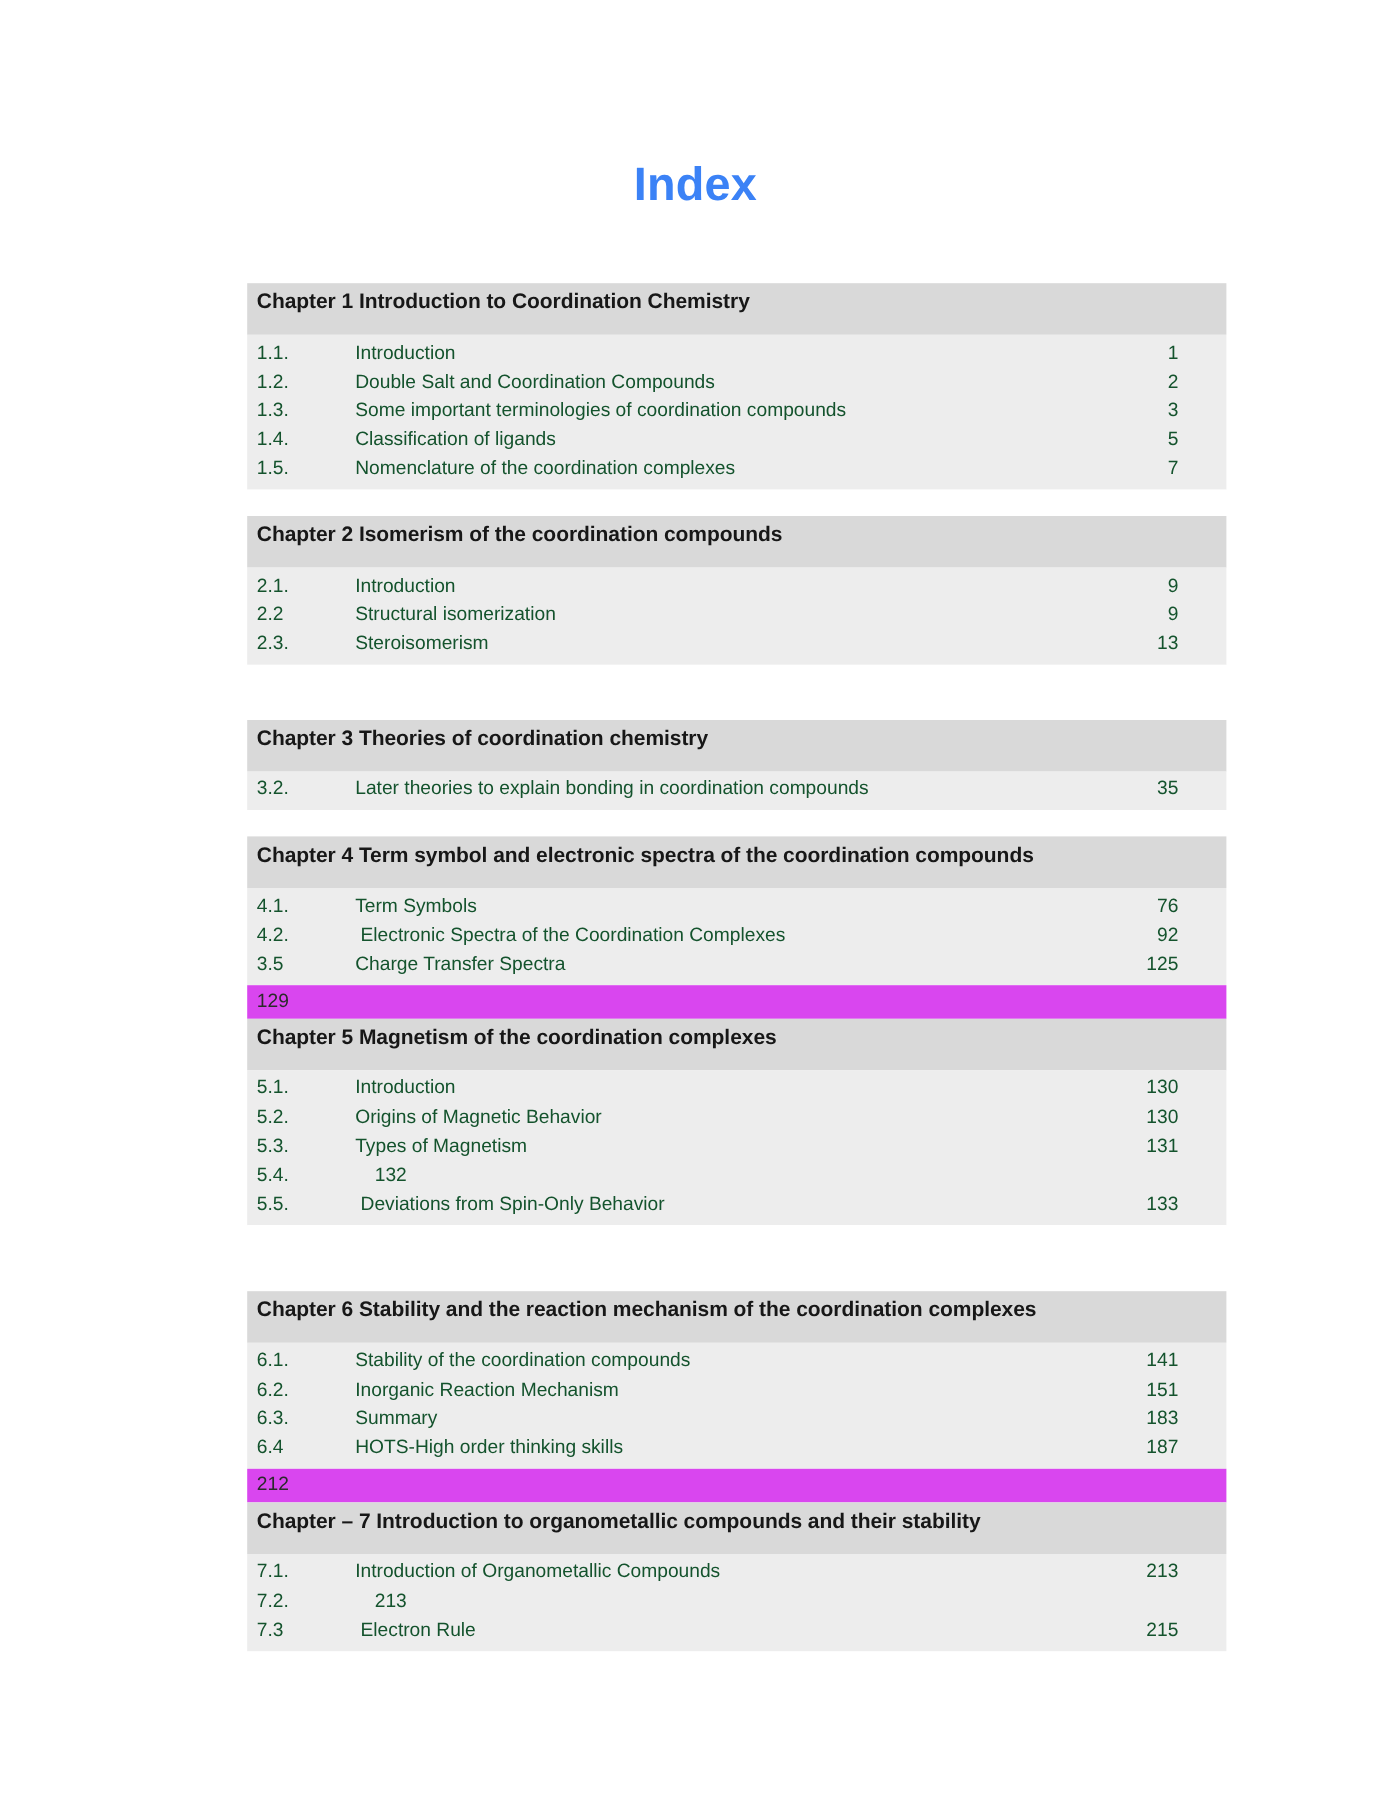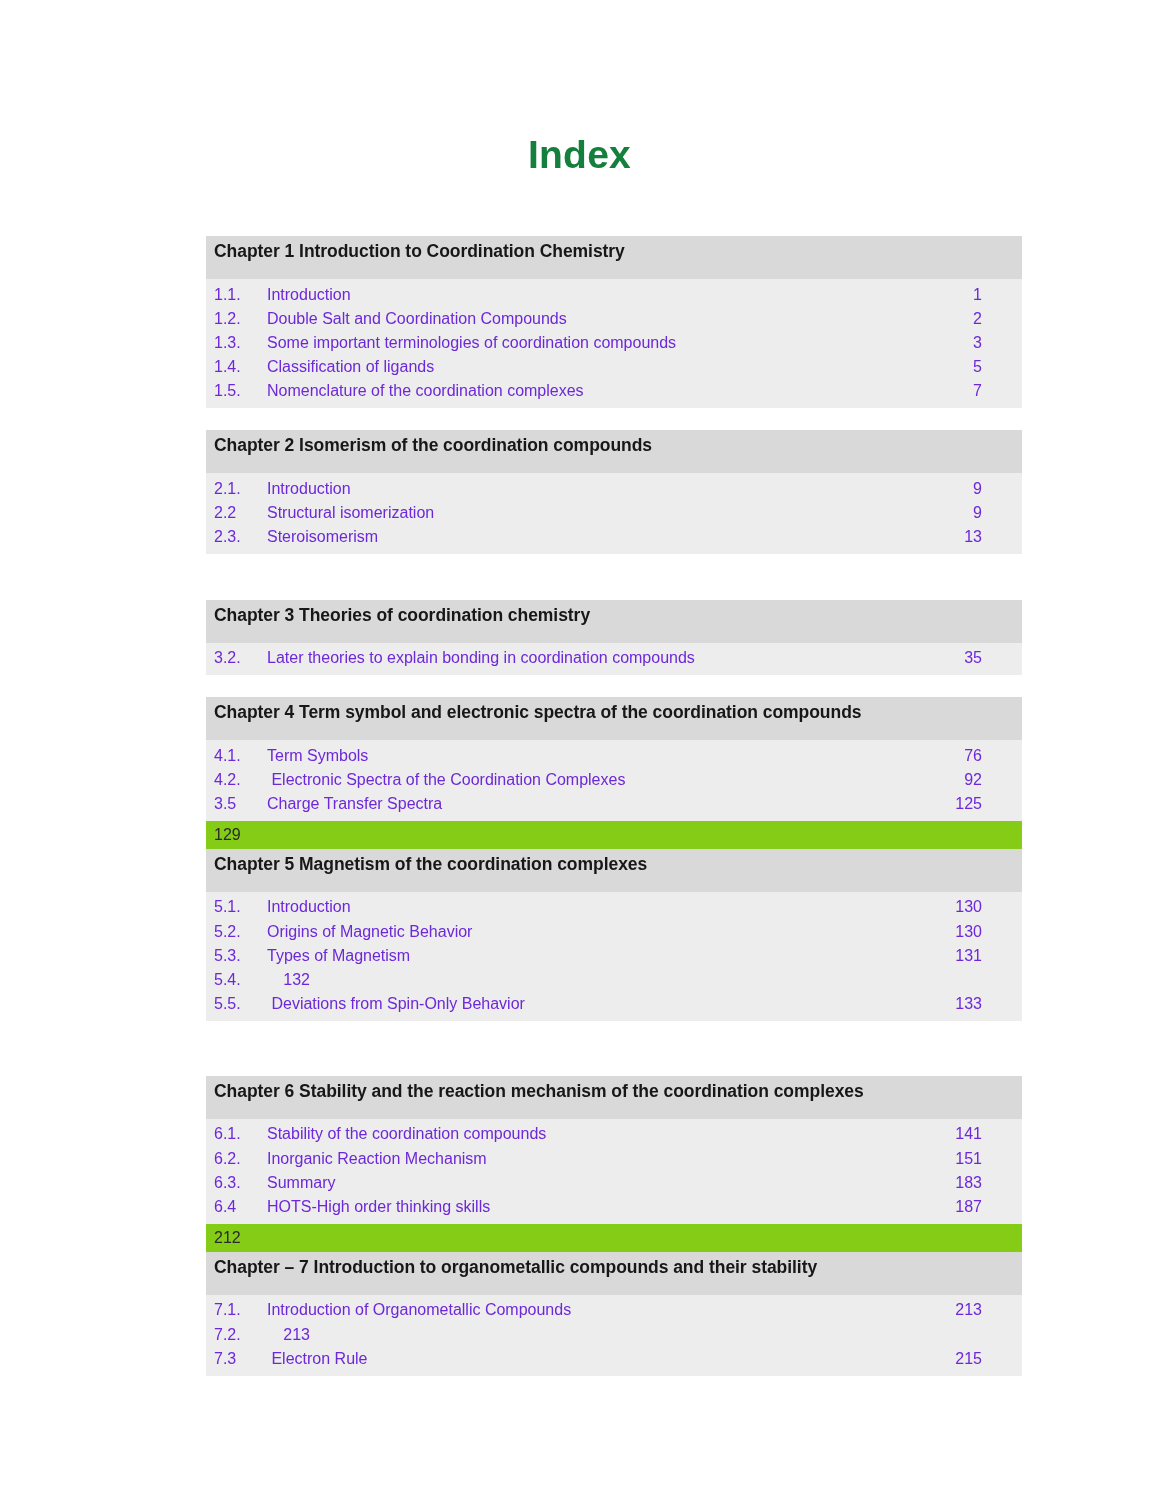--- a/index.html
+++ b/index.html
@@ -27,21 +27,21 @@
   }
 
   .page-title {
     position: absolute;
     left: 0;
     top: 134px;
     width: 1159px;
     text-align: center;
     font-size: 39px;
     font-weight: 600;
-    color: #15803d;
+    color: #3b82f6;
     letter-spacing: 0.2px;
     line-height: 1.1;
   }
 
   .toc {
     position: absolute;
     left: 206px;
     top: 236px;
     width: 816px;
   }
@@ -63,23 +63,24 @@
 
   .entries {
     background: #ededed;
     padding: 3px 0 5px 0;
   }
 
   .entry {
     display: flex;
     align-items: baseline;
     font-size: 16px;
-    color: #6d28d9;
+    color: #14532d;
     line-height: 1.45;
     padding: 0.5px 0;
+    gap: 29px;
   }
 
   .entry-num {
     width: 58px;
     flex: 0 0 58px;
     padding-left: 8px;
     box-sizing: border-box;
     white-space: pre;
   }
 
@@ -92,21 +93,21 @@
   .entry-page {
     flex: 0 0 86px;
     width: 86px;
     text-align: right;
     padding-right: 40px;
     box-sizing: border-box;
   }
 
   
   .orphan-row {
-    background: #84cc16;
+    background: #d946ef;
     font-size: 16px;
     color: #2a2a2a;
     line-height: 1.45;
     padding: 2px 0 3px 8px;
   }
 
   .gap-sm { height: 22px; background: #ffffff; }
   .gap-md { height: 46px; background: #ffffff; }
   .gap-lg { height: 55px; background: #ffffff; }
 </style>

